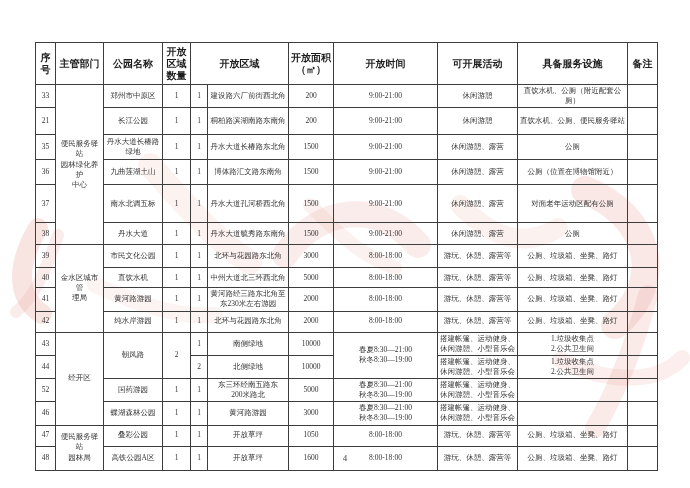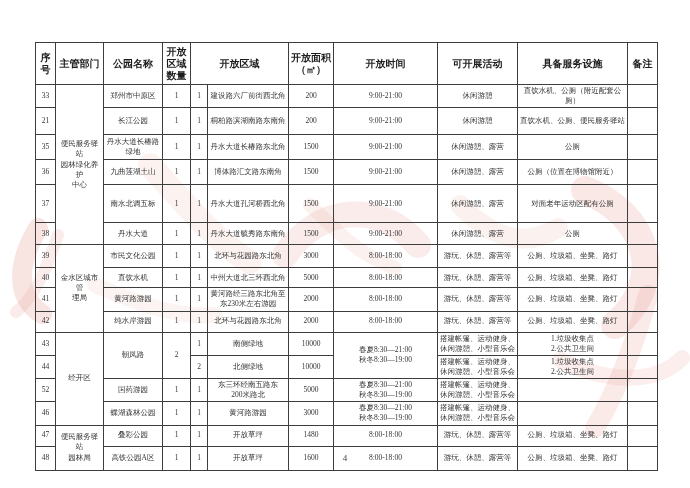--- a/index.html
+++ b/index.html
@@ -274,21 +274,21 @@
   </tr>
 
   <tr style="height:21px">
     <td>47</td>
     <td rowspan="2">便民服务驿站
 园林局</td>
     <td>叠彩公园</td>
     <td>1</td>
     <td>1</td>
     <td>开放草坪</td>
-    <td>1480</td>
+    <td>1050</td>
     <td>8:00-18:00</td>
     <td>游玩、休憩、露营等</td>
     <td>公厕、垃圾箱、坐凳、路灯</td>
     <td></td>
   </tr>
   <tr style="height:24px">
     <td>48</td>
     <td>高铁公园A区</td>
     <td>1</td>
     <td>1</td>

